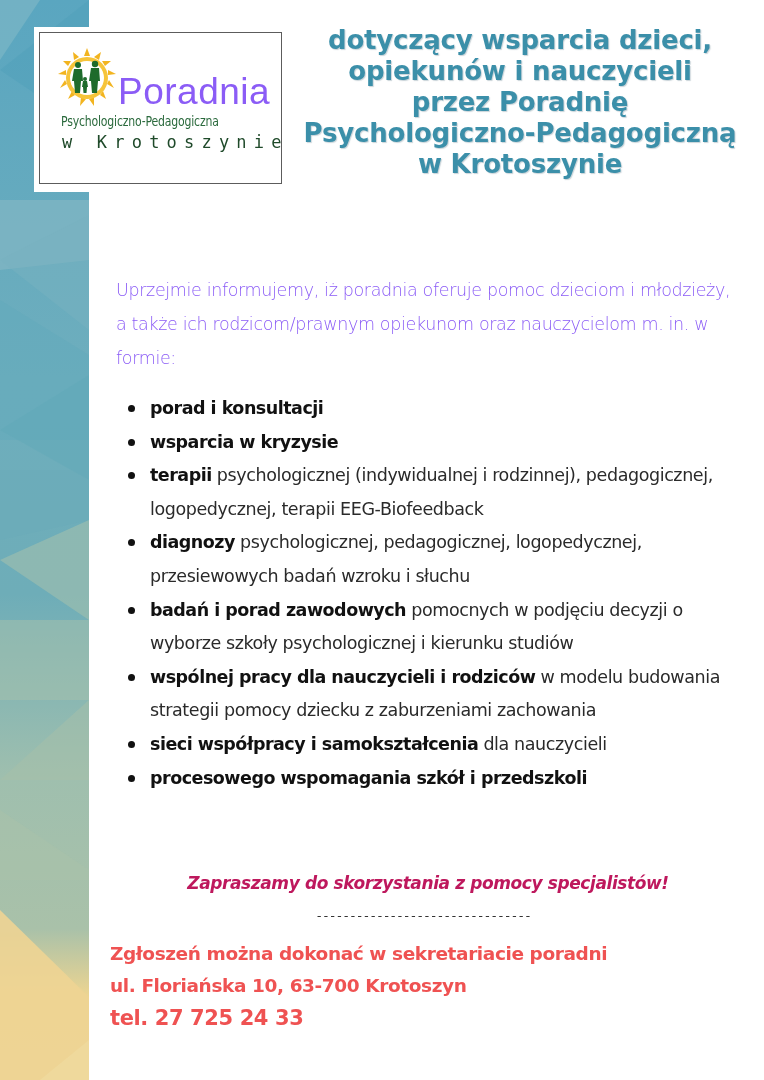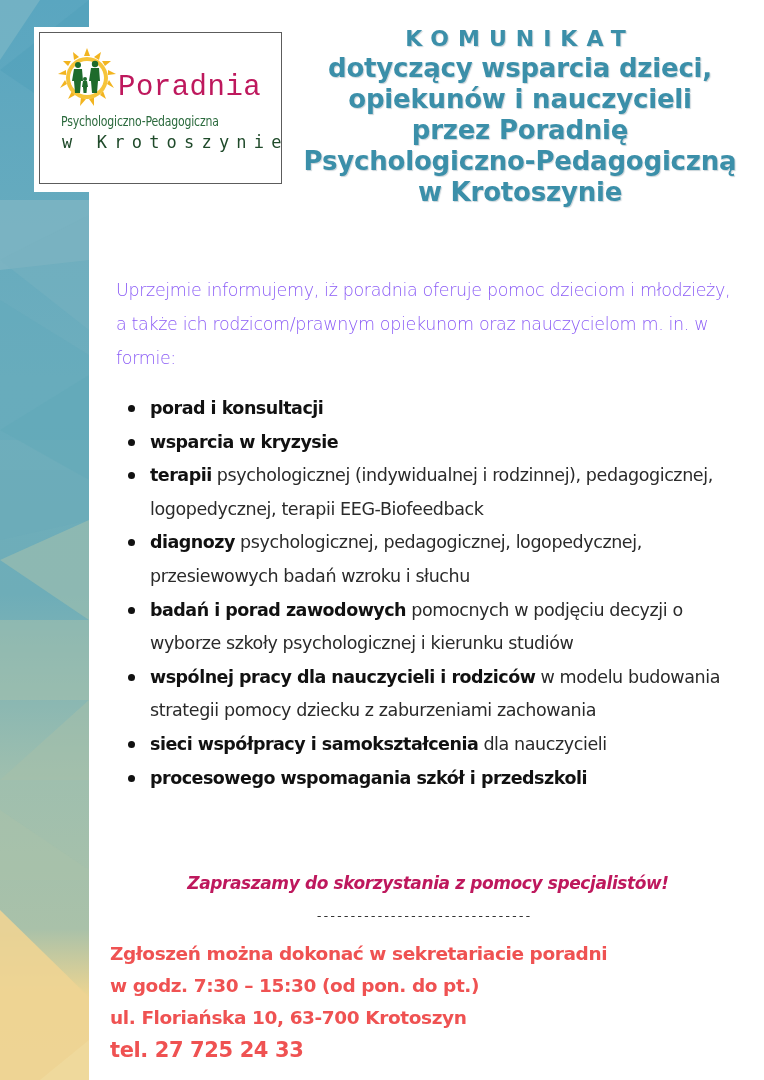--- a/index.html
+++ b/index.html
@@ -18,21 +18,21 @@
       position: absolute; left: 34px; top: 27px; width: 250px; height: 165px;
       background: #ffffff;
     }
     .logo-inner {
       position: absolute; left: 5px; top: 5px; width: 243px; height: 152px;
       border: 1px solid #5c5c5c; box-sizing: border-box; background: #fff;
     }
     .logo-sun { position: absolute; left: 16px; top: 14px; width: 62px; height: 62px; }
     .logo-name {
       position: absolute; left: 78px; top: 40px;
-      font-family: Liberation Mono, monospace; font-size: 29px; color: #be185d;
+      font-family: Liberation Sans, sans-serif; font-size: 37px; color: #8b5cf6;
       letter-spacing: 0.5px; line-height: 1;
     }
     .logo-sub {
       position: absolute; left: 21px; top: 82px;
       font-family: "DejaVu Sans Condensed", "DejaVu Sans", sans-serif;
       font-size: 13.2px; color: #2b6a3d; letter-spacing: -0.2px; line-height: 1;
       transform: scaleX(0.92); transform-origin: left;
       white-space: nowrap;
     }
     .logo-city {
@@ -155,21 +155,20 @@
         <path d="M27,34 h4 l1,6 h-1 l-0.5,6 h-3 l-0.5,-6 h-1 z"></path>
       </g>
     </svg>
     <div class="logo-name">Poradnia</div>
     <div class="logo-sub">Psychologiczno-Pedagogiczna</div>
     <div class="logo-city">w Krotoszynie</div>
   </div>
 </div>
 
 <div class="title-block">
-  <div class="title-main">KOMUNIKAT</div>
   <div class="title-sub">dotyczący wsparcia dzieci,</div>
   <div class="title-sub">opiekunów i nauczycieli</div>
   <div class="title-sub">przez Poradnię</div>
   <div class="title-sub">Psychologiczno-Pedagogiczną</div>
   <div class="title-sub">w Krotoszynie</div>
 </div>
 
 <div class="intro">Uprzejmie informujemy, iż poradnia oferuje pomoc dzieciom i młodzieży, a także ich rodzicom/prawnym opiekunom oraz nauczycielom m. in. w formie:</div>
 
 <ul class="list">
@@ -205,16 +204,15 @@
     <span class="bullet"></span>
     <span class="strong">procesowego wspomagania szkół i przedszkoli</span><span></span>
   </li>
 </ul>
 
 <div class="invite">Zapraszamy do skorzystania z pomocy specjalistów!</div>
 <div class="dashes">--------------------------------</div>
 
 <div class="contact">
   <div>Zgłoszeń można dokonać w sekretariacie poradni</div>
-  <div>w godz. 7:30 – 15:30 (od pon. do pt.)</div>
   <div>ul. Floriańska 10, 63-700 Krotoszyn</div>
   <div class="phone">tel. 27 725 24 33</div>
 </div>
 
 </body></html>

